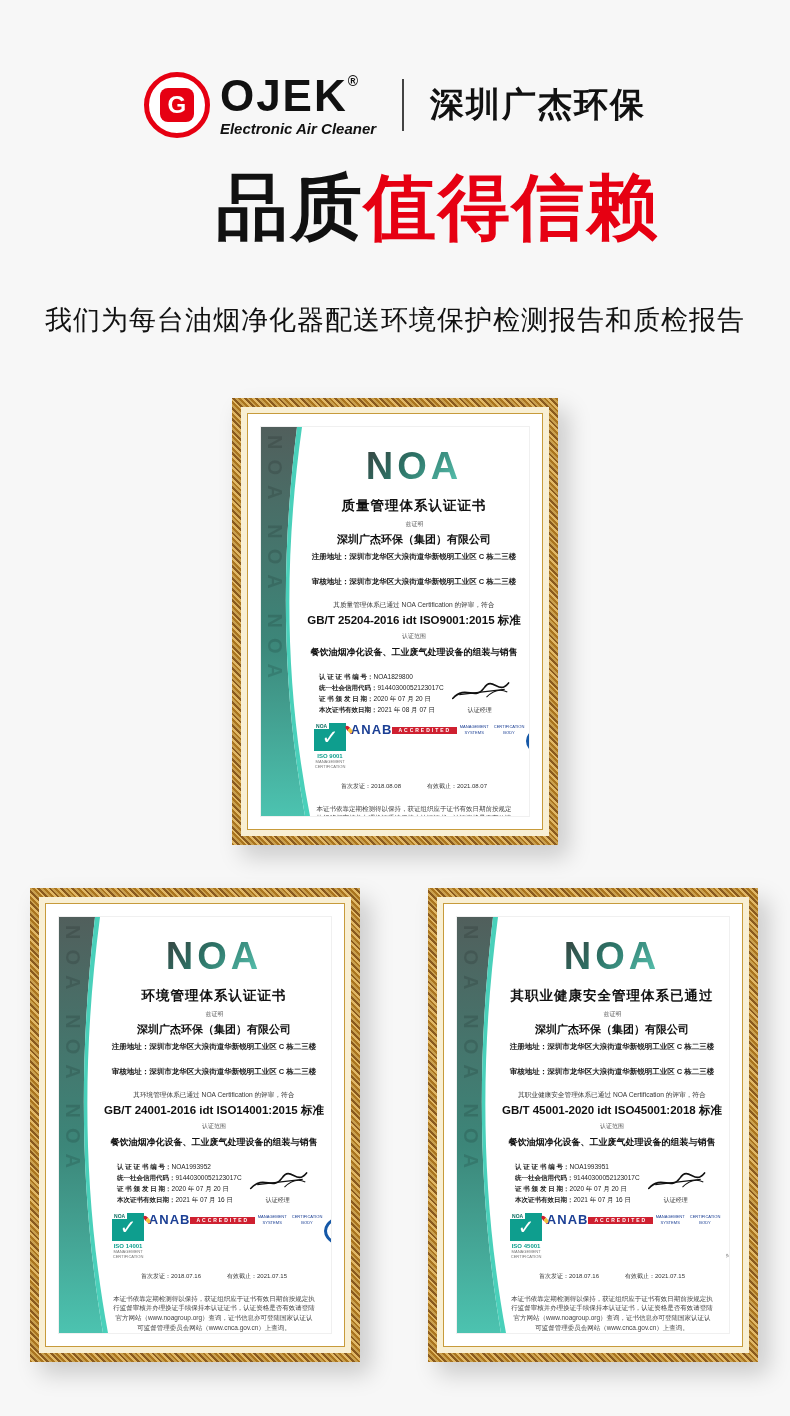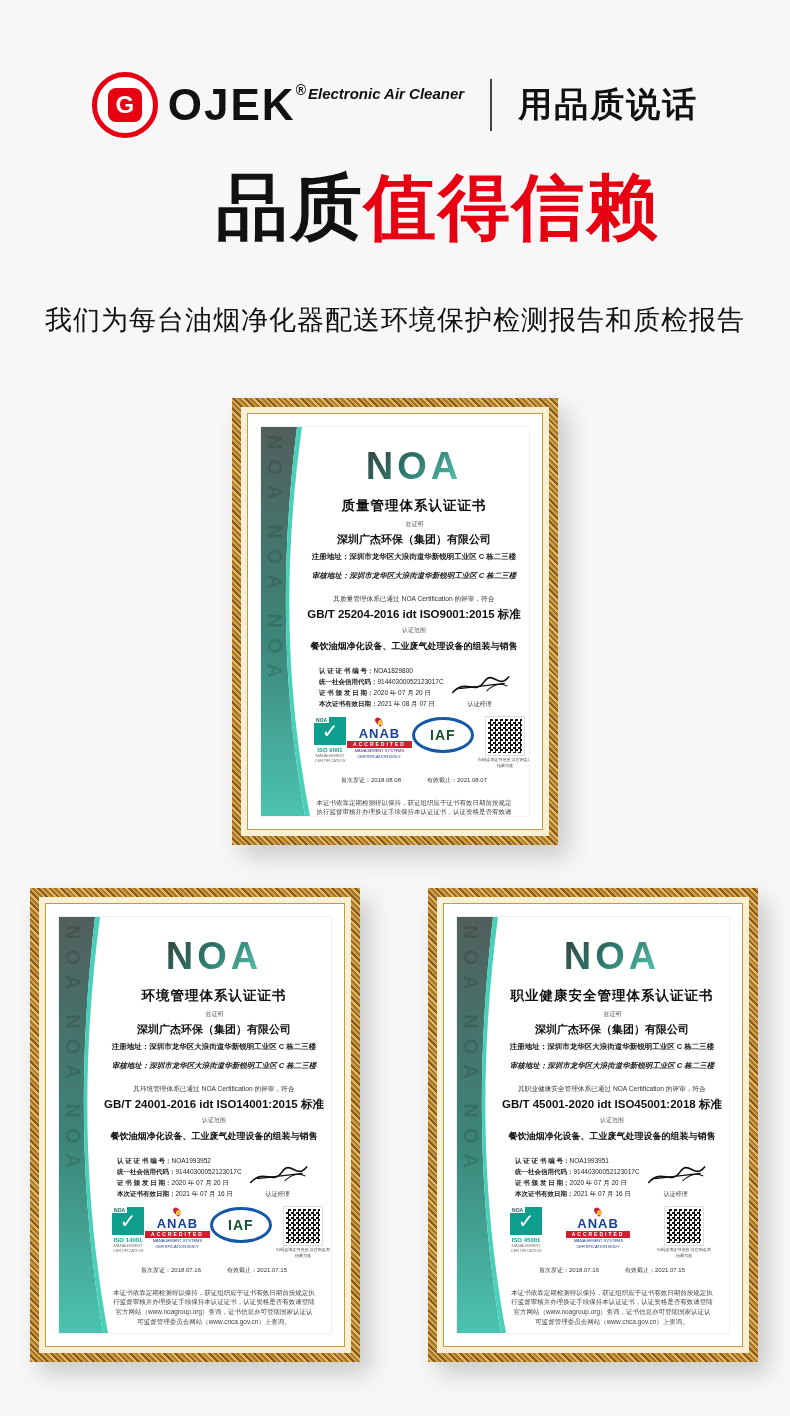--- a/index.html
+++ b/index.html
@@ -8,21 +8,21 @@
     background:#f7f7f7;
     font-family:"Liberation Sans","DejaVu Sans",sans-serif;
     color:#1a1a1a;
   }
   
   .header{position:absolute;top:72px;left:0;width:790px;display:flex;justify-content:center;align-items:center;gap:26px;}
   .brand{display:flex;align-items:center;gap:10px;}
   .brand-icon{width:56px;height:56px;border-radius:50%;border:5px solid #e60012;background:#fff;display:flex;align-items:center;justify-content:center;}
   .brand-icon .g-box{width:34px;height:34px;background:#e60012;border-radius:8px;display:flex;align-items:center;justify-content:center;}
   .brand-icon .g-box span{color:#fff;font-weight:900;font-size:24px;line-height:1;}
-  .brand-text{display:flex;flex-direction:row;align-items:flex-start;}
+  .brand-text{display:flex;flex-direction:column;align-items:flex-start;}
   .brand-name{font-size:44px;font-weight:900;letter-spacing:2px;color:#111;line-height:1;}
   .brand-name sup{font-size:14px;font-weight:700;vertical-align:top;}
   .brand-sub{font-size:15px;font-weight:700;font-style:italic;color:#111;margin-top:2px;}
   .header-divider{width:2px;height:52px;background:#444;}
   .header-slogan{font-size:34px;font-weight:800;color:#111;letter-spacing:2px;}
   
   .hero-title{position:absolute;top:168px;left:12px;width:790px;text-align:center;font-size:72px;font-weight:900;line-height:1.1;letter-spacing:2px;white-space:nowrap;margin-left:31px;}
   .hero-title .t-black{color:#111;}
   .hero-title .t-red{color:#e60012;}
   .hero-sub{position:absolute;top:302px;left:0;width:790px;text-align:center;font-size:27px;font-weight:500;color:#111;letter-spacing:1px;}
@@ -45,21 +45,21 @@
   .cert-content{position:relative;box-sizing:border-box;height:100%;display:flex;flex-direction:column;align-items:center;
     padding:14px 14px 8px 52px;text-align:center;}
   .noa-logo{font-size:38px;font-weight:900;letter-spacing:4px;line-height:1;
     background:linear-gradient(135deg,#37423f 0%,#2c7568 45%,#5cc9b6 100%);
     -webkit-background-clip:text;background-clip:text;-webkit-text-fill-color:transparent;color:#2c7568;
     margin-top:6px;}
   .cert-title{font-size:13.5px;font-weight:800;letter-spacing:1px;color:#111;margin-top:12px;white-space:nowrap;}
   .cert-attest{font-size:7px;color:#555;margin-top:4px;transform:scale(.85);}
   .cert-company{font-size:11px;font-weight:800;color:#111;margin-top:3px;white-space:nowrap;}
   .cert-addr{font-size:7.5px;font-weight:700;color:#222;margin-top:5px;white-space:nowrap;}
-  .cert-addr.second{margin-top:9px;font-style:italic;}
+  .cert-addr.second{margin-top:15px;}
   .cert-statement{font-size:7px;color:#333;margin-top:13px;transform:scale(.95);white-space:nowrap;}
   .cert-standard{font-size:11.5px;font-weight:800;color:#111;margin-top:3px;white-space:nowrap;}
   .cert-scope-label{font-size:7px;color:#555;margin-top:3px;transform:scale(.85);}
   .cert-scope{font-size:9px;font-weight:800;color:#111;margin-top:5px;white-space:nowrap;}
   .gap1{flex:1;min-height:6px;}
   .gap2{flex:1;min-height:4px;}
   
   .details-row{width:100%;display:flex;align-items:flex-end;justify-content:space-between;margin-top:8px;}
   .details{display:flex;flex-direction:column;gap:2px;text-align:left;margin-left:6px;}
   .detail-line{font-size:6.5px;color:#222;white-space:nowrap;}
@@ -68,21 +68,21 @@
   .sig-block svg{width:72px;height:26px;}
   .sig-label{font-size:6px;color:#333;margin-top:1px;}
   
   .logos-row{width:100%;display:flex;align-items:flex-start;justify-content:space-between;margin-top:8px;padding:0 2px;}
   .logo-item{display:flex;flex-direction:column;align-items:center;}
   .noa-badge{width:32px;height:28px;background:#0e9e8e;position:relative;display:flex;align-items:center;justify-content:center;}
   .noa-badge .nb-tag{position:absolute;top:0;left:0;background:#fff;color:#0e6e62;font-size:5px;font-weight:800;padding:0 2px;line-height:6px;}
   .noa-badge .nb-check{color:#fff;font-size:20px;font-weight:900;line-height:1;}
   .nb-iso{font-size:6px;font-weight:800;color:#0e9e8e;margin-top:2px;}
   .nb-cap{font-size:4.5px;color:#777;line-height:1.2;transform:scale(.9);}
-  .anab{display:flex;flex-direction:column;align-items:center;}
+  .anab{display:flex;flex-direction:row;align-items:center;}
   .anab .flame{width:6px;height:9px;background:radial-gradient(circle at 50% 70%,#f5c13d 0 35%,#cf2030 40%);border-radius:50% 50% 50% 0;transform:rotate(-45deg);margin-bottom:1px;}
   .anab .anab-name{font-size:13px;font-weight:900;color:#1b3f94;letter-spacing:1px;line-height:1;}
   .anab .anab-acc{font-size:5px;font-weight:800;color:#fff;background:#cf2030;padding:0 6px;line-height:7px;letter-spacing:2px;margin-top:1px;}
   .anab .anab-sub{font-size:4.5px;color:#1b3f94;line-height:1.25;transform:scale(.9);}
   .iaf{width:56px;height:30px;border:3px solid #1558a7;border-radius:50%;display:flex;align-items:center;justify-content:center;}
   .iaf span{font-size:14px;font-weight:900;color:#14532d;letter-spacing:1px;}
   .qr{width:34px;height:34px;background-image:repeating-conic-gradient(#111 0% 25%,#fff 0% 50%);background-size:5px 5px;border:2px solid #fff;outline:1px solid #ddd;}
   .qr-cap{font-size:4.5px;color:#444;margin-top:2px;width:62px;line-height:1.3;transform:scale(.9);}
   .dates-row{display:flex;gap:26px;margin-top:7px;}
   .dates-row span{font-size:6px;color:#333;}
@@ -100,21 +100,21 @@
       <div class="g-box">
           <span>G</span>
         </div>
     </div>
     <div class="brand-text">
       <div class="brand-name"><span>OJEK</span><sup>®</sup></div>
       <div class="brand-sub">Electronic Air Cleaner</div>
     </div>
   </div>
   <div class="header-divider"></div>
-  <div class="header-slogan">用品质说话</div>
+  <div class="header-slogan">深圳广杰环保</div>
 </div>
 
 <div class="hero-title">
   <span class="t-black">品质</span><span class="t-red">值得信赖</span>
 </div>
 <div class="hero-sub">我们为每台油烟净化器配送环境保护检测报告和质检报告</div>
 
 <div class="cert cert-1">
   <div class="cert-cream">
     <div class="cert-goldline">
@@ -303,21 +303,21 @@
                 <stop offset="1" stop-color="#4cc3b0"></stop>
               </linearGradient>
             </defs>
             <path d="M0,0 H36 C20,33 20,66 44,100 H0 Z" fill="url(#swg)"></path>
             <path d="M36,0 h5 C23,33 23,66 49,100 h-5 C20,66 20,33 36,0 Z" fill="#49d0ba"></path>
           </svg>
           <div class="watermark">NOA NOA NOA</div>
         </div>
         <div class="cert-content">
           <div class="noa-logo">NOA</div>
-          <div class="cert-title">职业健康安全管理体系认证证书</div>
+          <div class="cert-title">其职业健康安全管理体系已通过</div>
           <div class="cert-attest">兹证明</div>
           <div class="cert-company">深圳广杰环保（集团）有限公司</div>
           <div class="cert-addr">注册地址：深圳市龙华区大浪街道华新锐明工业区 C 栋二三楼</div>
           <div class="cert-addr second">审核地址：深圳市龙华区大浪街道华新锐明工业区 C 栋二三楼</div>
           <div class="cert-statement">其职业健康安全管理体系已通过 NOA Certification 的评审，符合</div>
           <div class="cert-standard">GB/T 45001-2020 idt ISO45001:2018  标准</div>
           <div class="cert-scope-label">认证范围</div>
           <div class="cert-scope">餐饮油烟净化设备、工业废气处理设备的组装与销售</div>
           <div class="gap1"></div>
           <div class="details-row">

